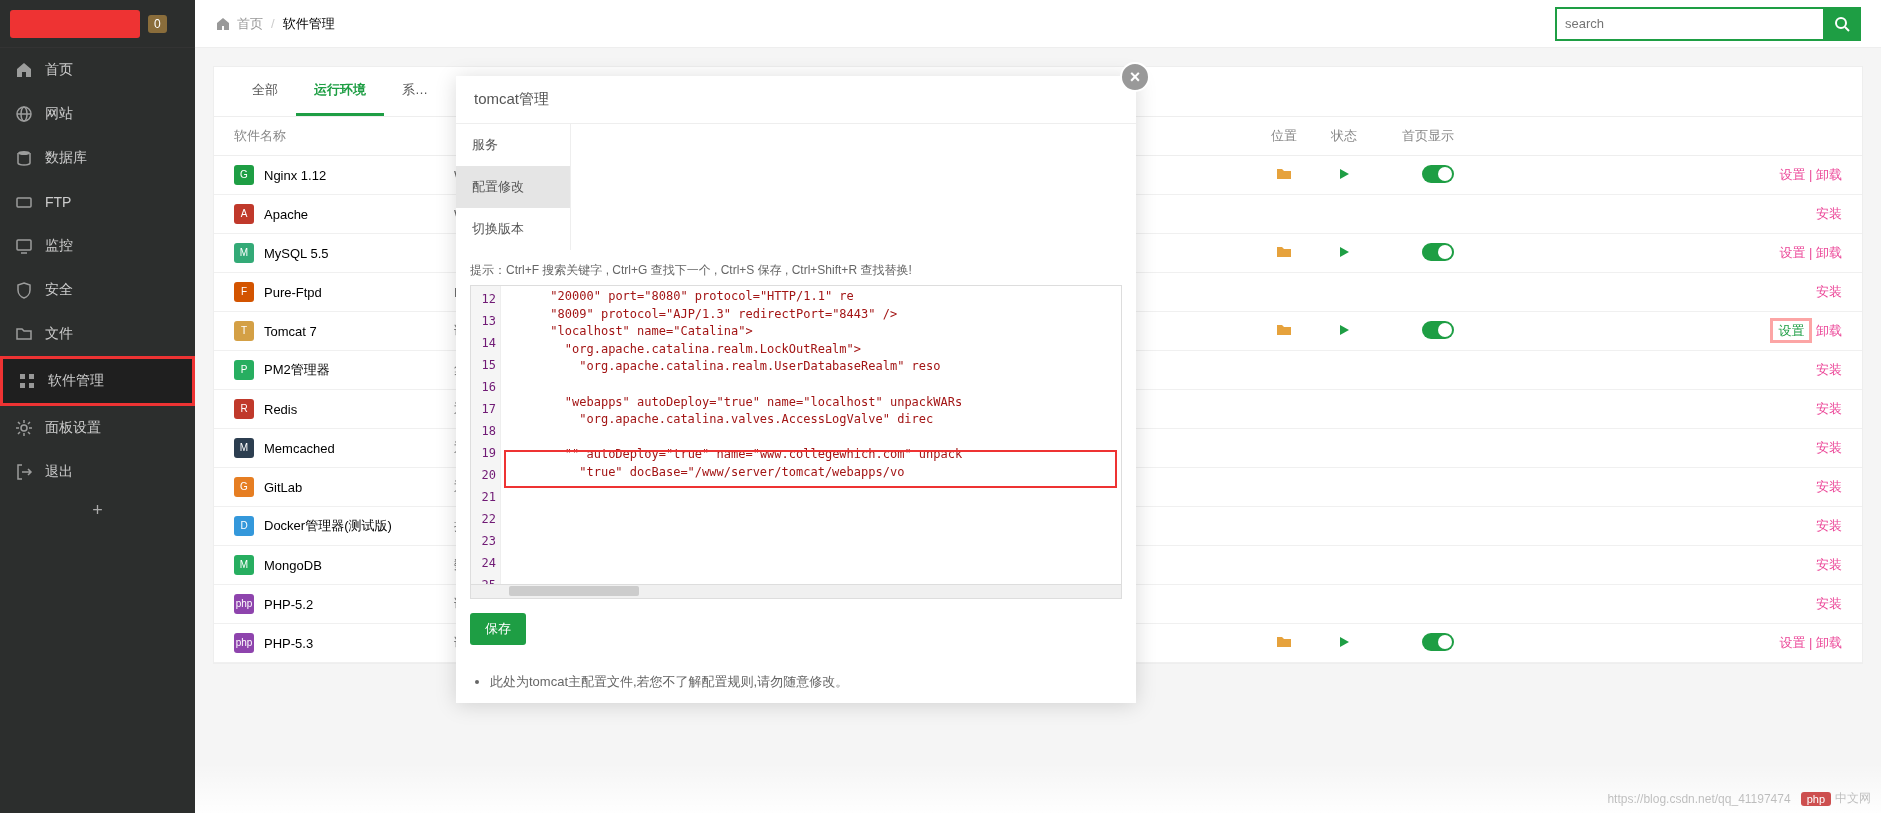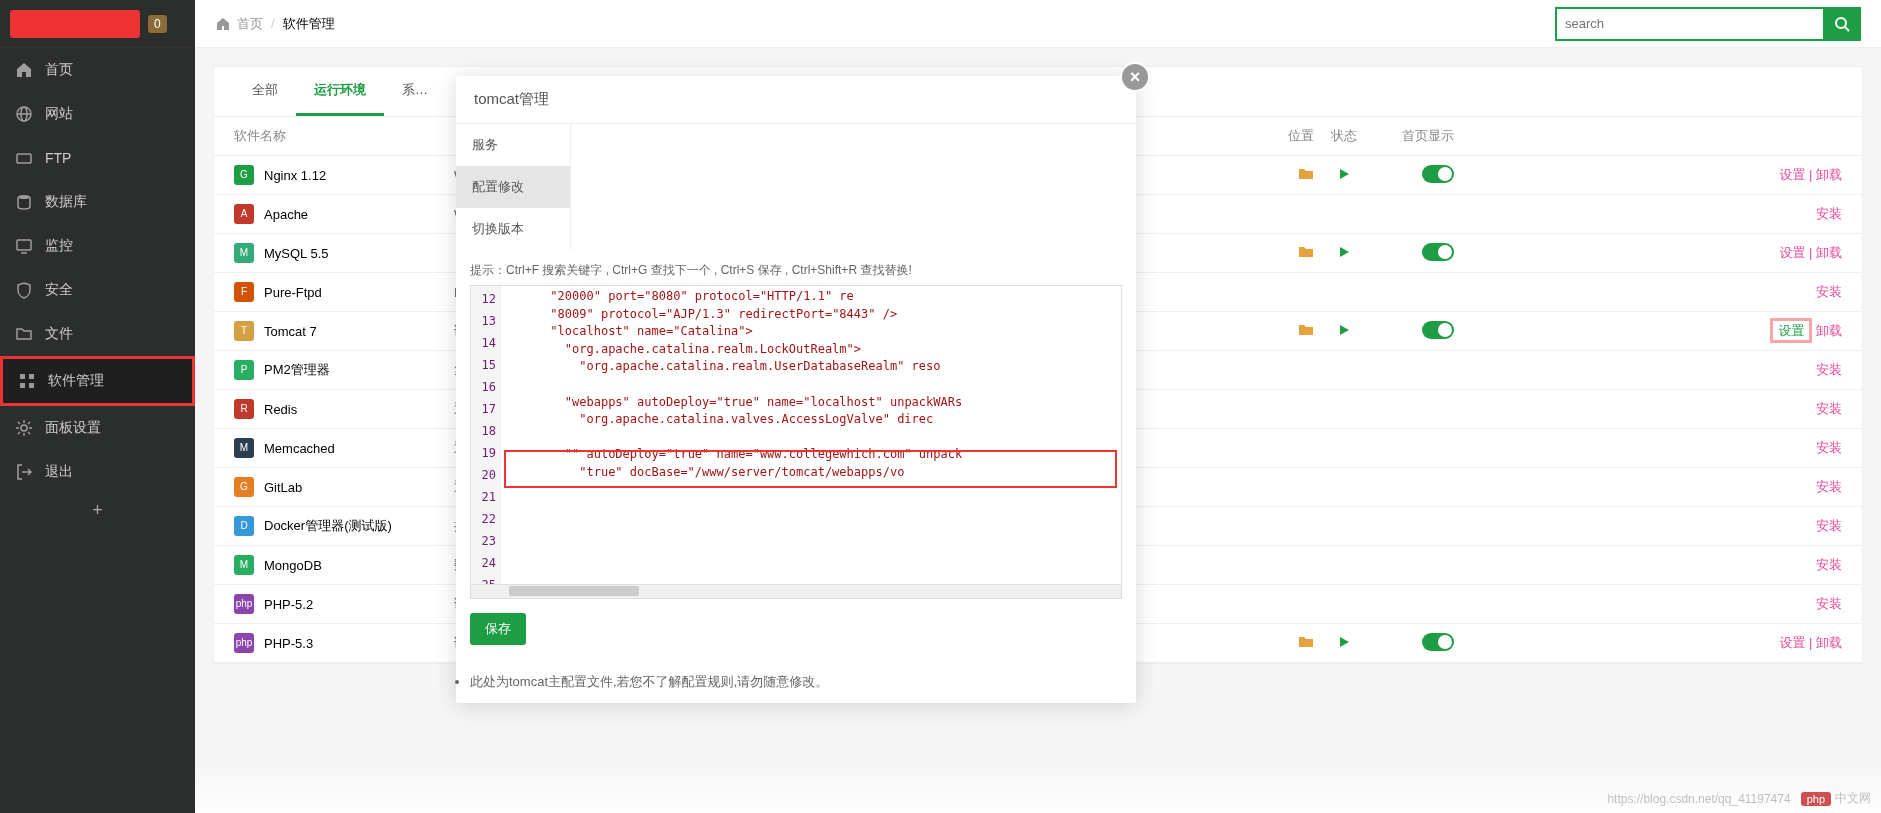--- a/index.html
+++ b/index.html
@@ -22,21 +22,21 @@
 .search-input { border: 2px solid #1e9e44; height: 34px; width: 270px; padding: 0 8px; font-size: 13px; outline: none; }
 .search-btn { border: 2px solid #1e9e44; border-left: none; background: #1e9e44; width: 36px; height: 34px; display: flex; align-items: center; justify-content: center; cursor: pointer; }
 .content { margin: 18px; background: #fff; border: 1px solid #eee; }
 .tabbar { display: flex; border-bottom: 1px solid #eee; padding: 0 20px; }
 .tab { padding: 14px 18px; cursor: pointer; color: #555; }
 .tab.active { color: #1e9e44; border-bottom: 3px solid #1e9e44; font-weight: bold; }
 .thead { display: flex; padding: 10px 20px; color: #888; border-bottom: 1px solid #eee; font-size: 13px; }
 .row { display: flex; align-items: center; padding: 8px 20px; border-bottom: 1px solid #f0f0f0; height: 39px; }
 .col-name { width: 220px; display: flex; align-items: center; }
 .col-type { width: 800px; color: #666; }
-.col-pos { width: 60px; text-align: right; }
+.col-pos { width: 60px; text-align: center; }
 .col-status { width: 60px; text-align: center; }
 .col-display { width: 80px; text-align: right; }
 .col-op { flex: 1; text-align: right; color: #1e9e44; }
 .soft-icon { width: 20px; height: 20px; margin-right: 10px; display: inline-block; border-radius: 3px; }
 .folder-icon { color: #e6a23c; }
 .play-icon { color: #1e9e44; }
 .toggle { width: 32px; height: 18px; background: #1e9e44; border-radius: 9px; display: inline-block; position: relative; }
 .toggle::after { content: ""; width: 14px; height: 14px; background: #fff; border-radius: 50%; position: absolute; right: 2px; top: 2px; }
 .op-link { color: #ec4899; cursor: pointer; }
 .op-highlight { border: 3px solid #fca5a5; padding: 2px 5px; }
@@ -51,21 +51,21 @@
 .modal-main { flex: 1; padding: 12px 14px; }
 .hint { color: #666; font-size: 12px; margin-bottom: 6px; }
 .editor { border: 1px solid #ddd; height: 300px; display: flex; font-family: Consolas, monospace; font-size: 12px; overflow: hidden; position: relative; }
 .gutter { width: 30px; background: #f5f5f5; text-align: right; padding: 2px 4px 2px 0; color: #701a75; line-height: 22px; border-right: 1px solid #eee; }
 .code { flex: 1; padding: 2px 6px; line-height: 17.6px; white-space: pre; overflow: hidden; color: #333; }
 .code-highlight { border: 2px solid #e33; position: absolute; left: 33px; right: 4px; top: 164px; height: 38px; pointer-events: none; }
 .scroll-h { height: 14px; background: #f0f0f0; border: 1px solid #ddd; border-top: none; position: relative; }
 .scroll-thumb { position: absolute; left: 38px; top: 1px; width: 130px; height: 10px; background: #ccc; border-radius: 2px; }
 .save-btn { margin-top: 14px; background: #1e9e44; color: #fff; border: none; padding: 7px 15px; border-radius: 3px; cursor: pointer; font-size: 13px; }
 .note-list { margin-top: 28px; color: #666; font-size: 13px; }
-.note-list li { }
+.note-list li { margin-left: 20px; }
 .watermark { position: absolute; right: 10px; bottom: 6px; font-size: 12px; color: rgba(0,0,0,.25); display: flex; align-items: center; }
 .wm-badge { background: rgba(200,60,60,.9); color: #fff; padding: 1px 6px; border-radius: 3px; font-size: 11px; margin-right: 4px; }
 .bottom-fade { position: absolute; left: 195px; right: 0; bottom: 0; height: 50px; background: linear-gradient(rgba(255,255,255,0), rgba(255,255,255,.9)); pointer-events: none; }
 .tag-str { color: #a31515; }
 </style>
 </head>
 <body>
 
 <div class="sidebar">
   <div class="sidebar-header">
@@ -87,33 +87,33 @@
             <circle cx="9" cy="9" r="7" fill="none" stroke="currentColor" stroke-width="1.5"></circle>
             <ellipse cx="9" cy="9" rx="3" ry="7" fill="none" stroke="currentColor" stroke-width="1.5"></ellipse>
             <line x1="2" y1="9" x2="16" y2="9" stroke="currentColor" stroke-width="1.5"></line>
           </svg>
         </span>
         <span>网站</span>
       </div>
       <div class="sidebar-item">
         <span class="sidebar-icon">
           <svg width="18" height="18" viewBox="0 0 18 18" fill="currentColor">
-            <rect x="2" y="5" width="14" height="9" rx="1" fill="none" stroke="currentColor" stroke-width="1.5"></rect>
-          </svg>
-        </span>
-        <span>FTP</span>
-      </div>
-      <div class="sidebar-item">
-        <span class="sidebar-icon">
-          <svg width="18" height="18" viewBox="0 0 18 18" fill="currentColor">
             <ellipse cx="9" cy="4" rx="6" ry="2"></ellipse>
             <path d="M3 4v10c0 1 3 2 6 2s6-1 6-2V4" fill="none" stroke="currentColor" stroke-width="1.5"></path>
           </svg>
         </span>
         <span>数据库</span>
+      </div>
+      <div class="sidebar-item">
+        <span class="sidebar-icon">
+          <svg width="18" height="18" viewBox="0 0 18 18" fill="currentColor">
+            <rect x="2" y="5" width="14" height="9" rx="1" fill="none" stroke="currentColor" stroke-width="1.5"></rect>
+          </svg>
+        </span>
+        <span>FTP</span>
       </div>
       <div class="sidebar-item">
         <span class="sidebar-icon">
           <svg width="18" height="18" viewBox="0 0 18 18" fill="currentColor">
             <rect x="2" y="3" width="14" height="10" rx="1" fill="none" stroke="currentColor" stroke-width="1.5"></rect>
             <line x1="6" y1="16" x2="12" y2="16" stroke="currentColor" stroke-width="1.5"></line>
           </svg>
         </span>
         <span>监控</span>
       </div>

